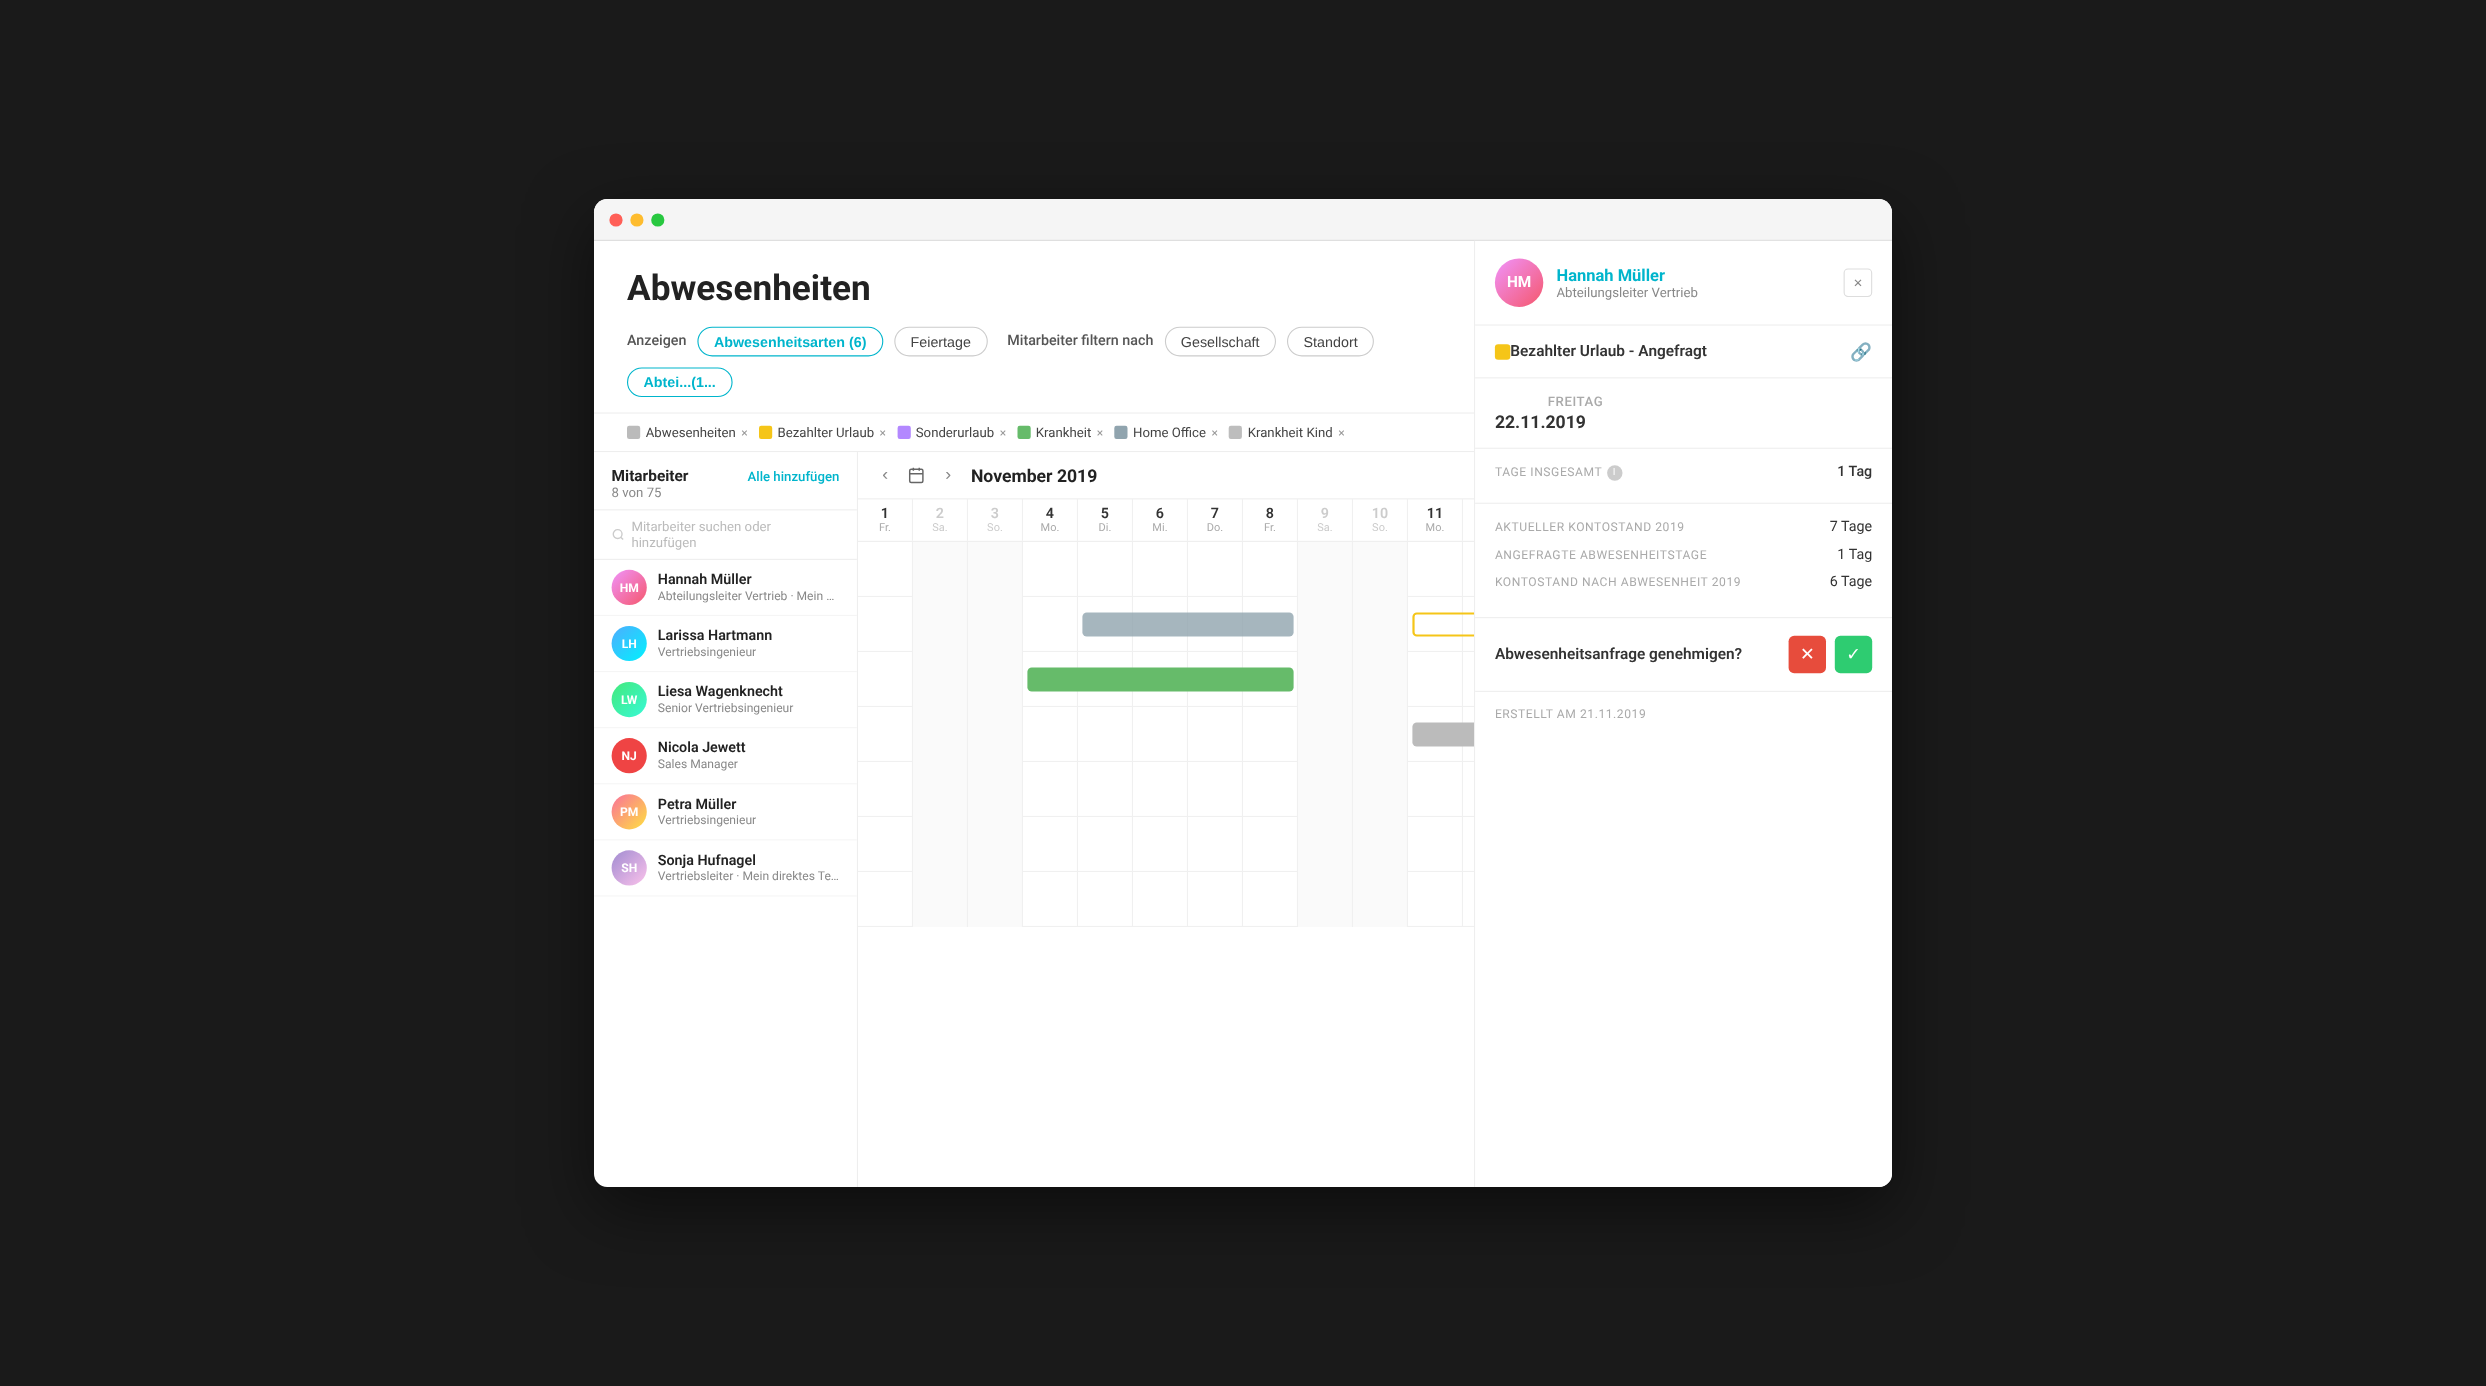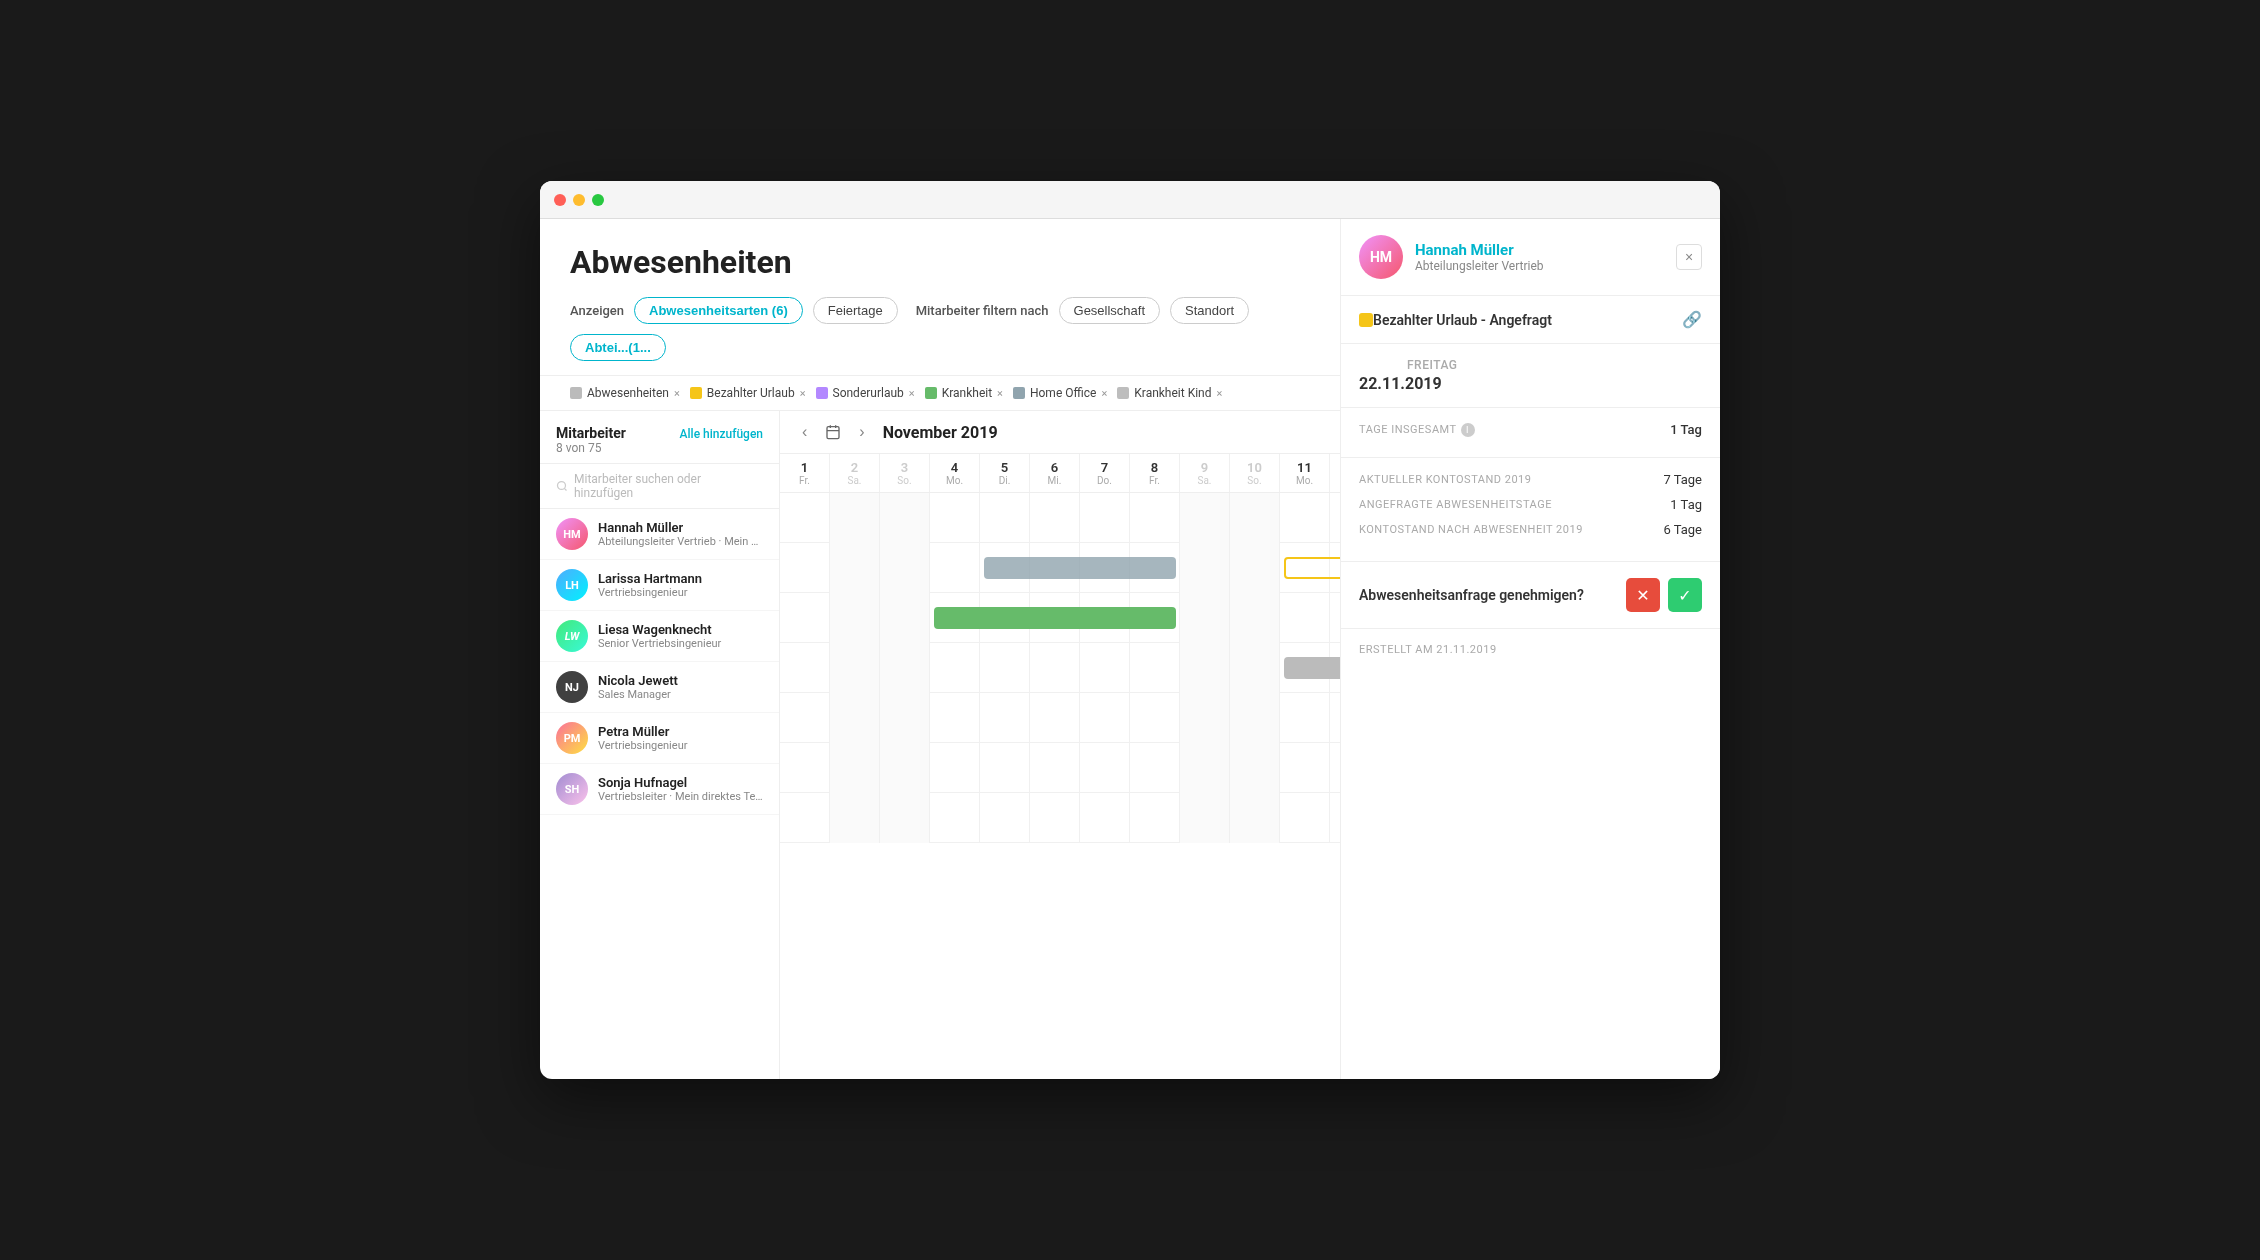--- a/index.html
+++ b/index.html
@@ -343,24 +343,24 @@
     .panel-created {
       padding: 14px 18px;
       font-size: 11px;
       color: #aaa;
       text-transform: uppercase;
       letter-spacing: 0.5px;
     }
     
     .av-hannah { background: linear-gradient(135deg, #f093fb, #f5576c); }
     .av-larissa { background: linear-gradient(135deg, #4facfe, #00f2fe); }
-    .av-liesa { background: linear-gradient(135deg, #43e97b, #38f9d7); font-style: italic; }
+    .av-liesa { background: linear-gradient(135deg, #43e97b, #38f9d7); }
     .av-petra { background: linear-gradient(135deg, #fa709a, #fee140); }
     .av-sonja { background: linear-gradient(135deg, #a18cd1, #fbc2eb); }
-    .av-nj { background: #404040; }
+    .av-nj { background: #ef4444; }
     .av-ds { background: #5a8fa3; }
   </style>
 </head>
 <body>
 
 <div class="mac-window">
 
   <div class="titlebar">
     <div class="traffic-lights">
       <div class="tl tl-red"></div>

